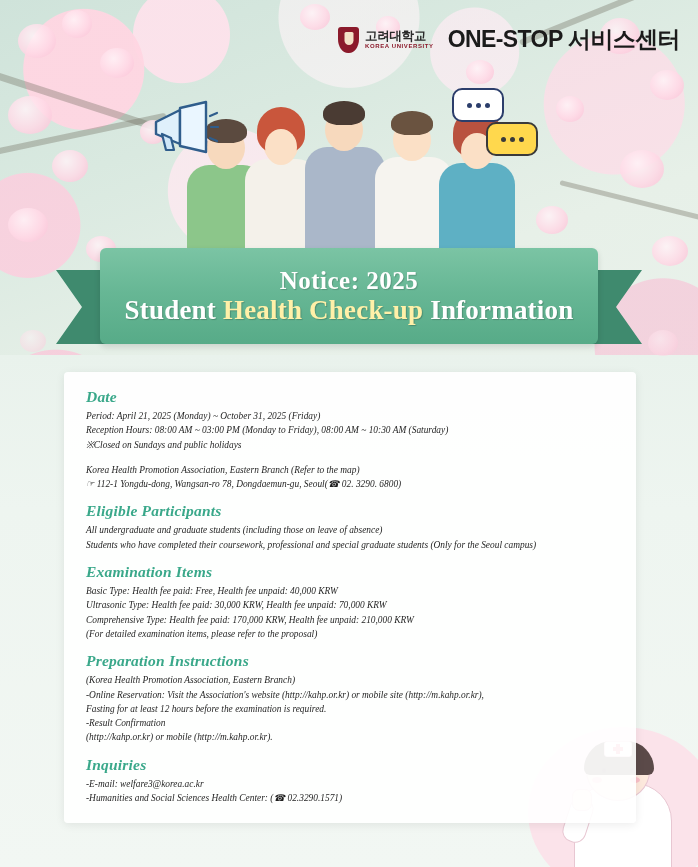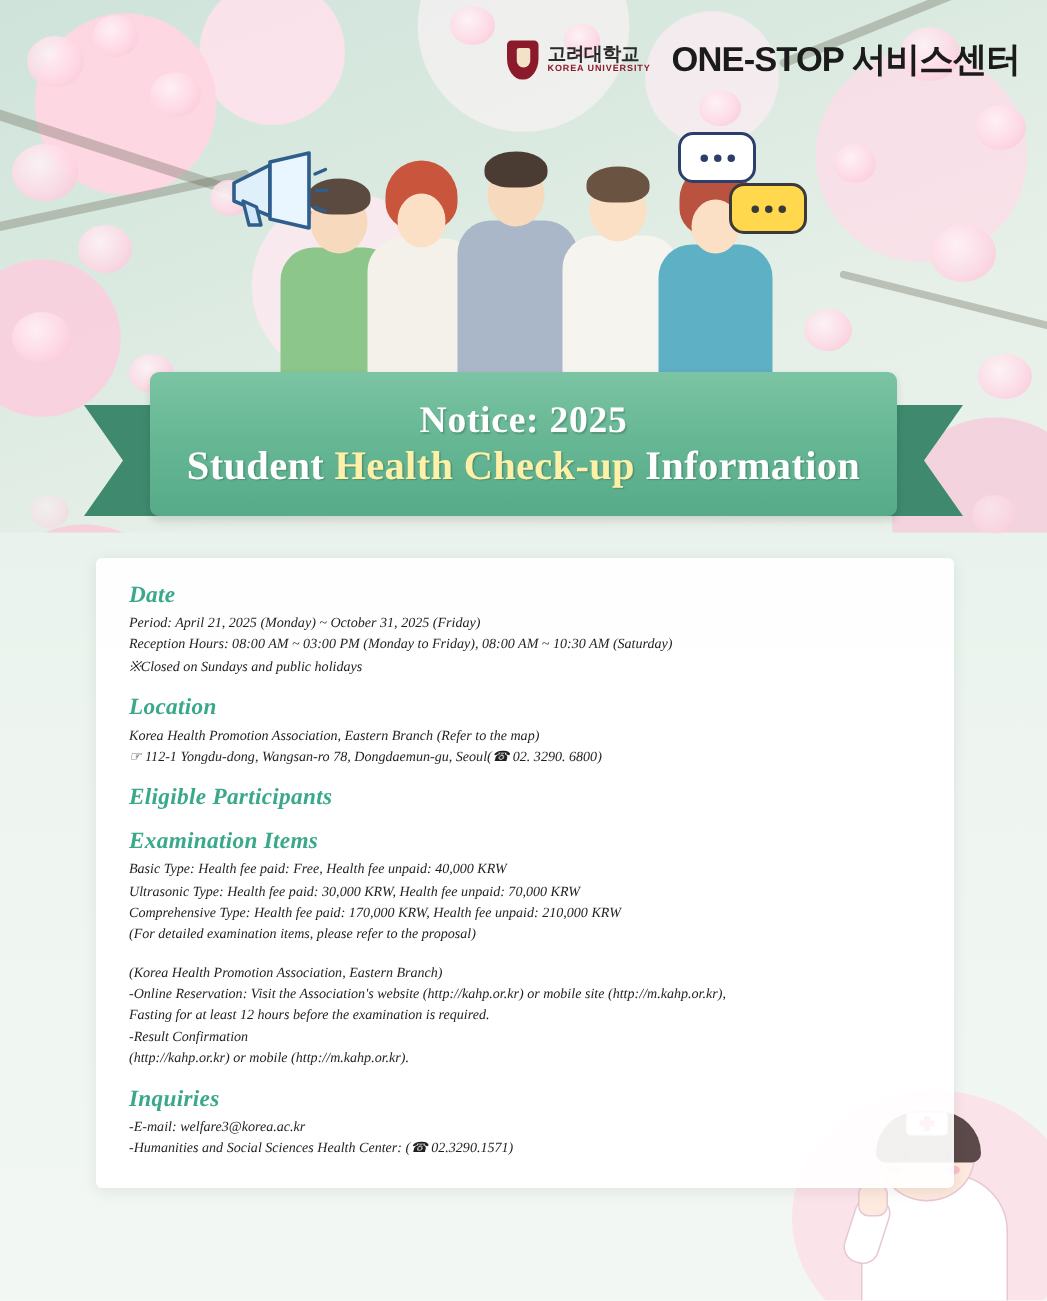--- a/index.html
+++ b/index.html
@@ -464,42 +464,46 @@
     <div class="sec">
       <div class="sec-title">Date</div>
       <div class="sec-body">
         <div>Period: April 21, 2025 (Monday) ~ October 31, 2025 (Friday)</div>
         <div>Reception Hours: 08:00 AM ~ 03:00 PM (Monday to Friday), 08:00 AM ~ 10:30 AM (Saturday)</div>
         <div>※Closed on Sundays and public holidays</div>
       </div>
     </div>
 
     <div class="sec">
-      <div class="sec-title">Location</div>
       <div class="sec-body">
         <div>Korea Health Promotion Association, Eastern Branch (Refer to the map)</div>
         <div>☞ 112-1 Yongdu-dong, Wangsan-ro 78, Dongdaemun-gu, Seoul(☎ 02. 3290. 6800)</div>
       </div>
     </div>
 
     <div class="sec">
       <div class="sec-title">Eligible Participants</div>
+      <div class="sec-body">
+        <div>All undergraduate and graduate students (including those on leave of absence)</div>
+        <div>Students who have completed their coursework, professional and special graduate students (Only for the Seoul campus)</div>
+      </div>
     </div>
 
     <div class="sec">
       <div class="sec-title">Examination Items</div>
       <div class="sec-body">
         <div>Basic Type: Health fee paid: Free, Health fee unpaid: 40,000 KRW</div>
         <div>Ultrasonic Type: Health fee paid: 30,000 KRW, Health fee unpaid: 70,000 KRW</div>
         <div>Comprehensive Type: Health fee paid: 170,000 KRW, Health fee unpaid: 210,000 KRW</div>
         <div>(For detailed examination items, please refer to the proposal)</div>
       </div>
     </div>
 
     <div class="sec">
+      <div class="sec-title">Preparation Instructions</div>
       <div class="sec-body">
         <div> (Korea Health Promotion Association, Eastern Branch)</div>
         <div>-Online Reservation: Visit the Association's website (http://kahp.or.kr) or mobile site (http://m.kahp.or.kr),</div>
         <div> Fasting for at least 12 hours before the examination is required.</div>
         <div>-Result Confirmation</div>
         <div> (http://kahp.or.kr) or mobile (http://m.kahp.or.kr).</div>
       </div>
     </div>
 
     <div class="sec">

